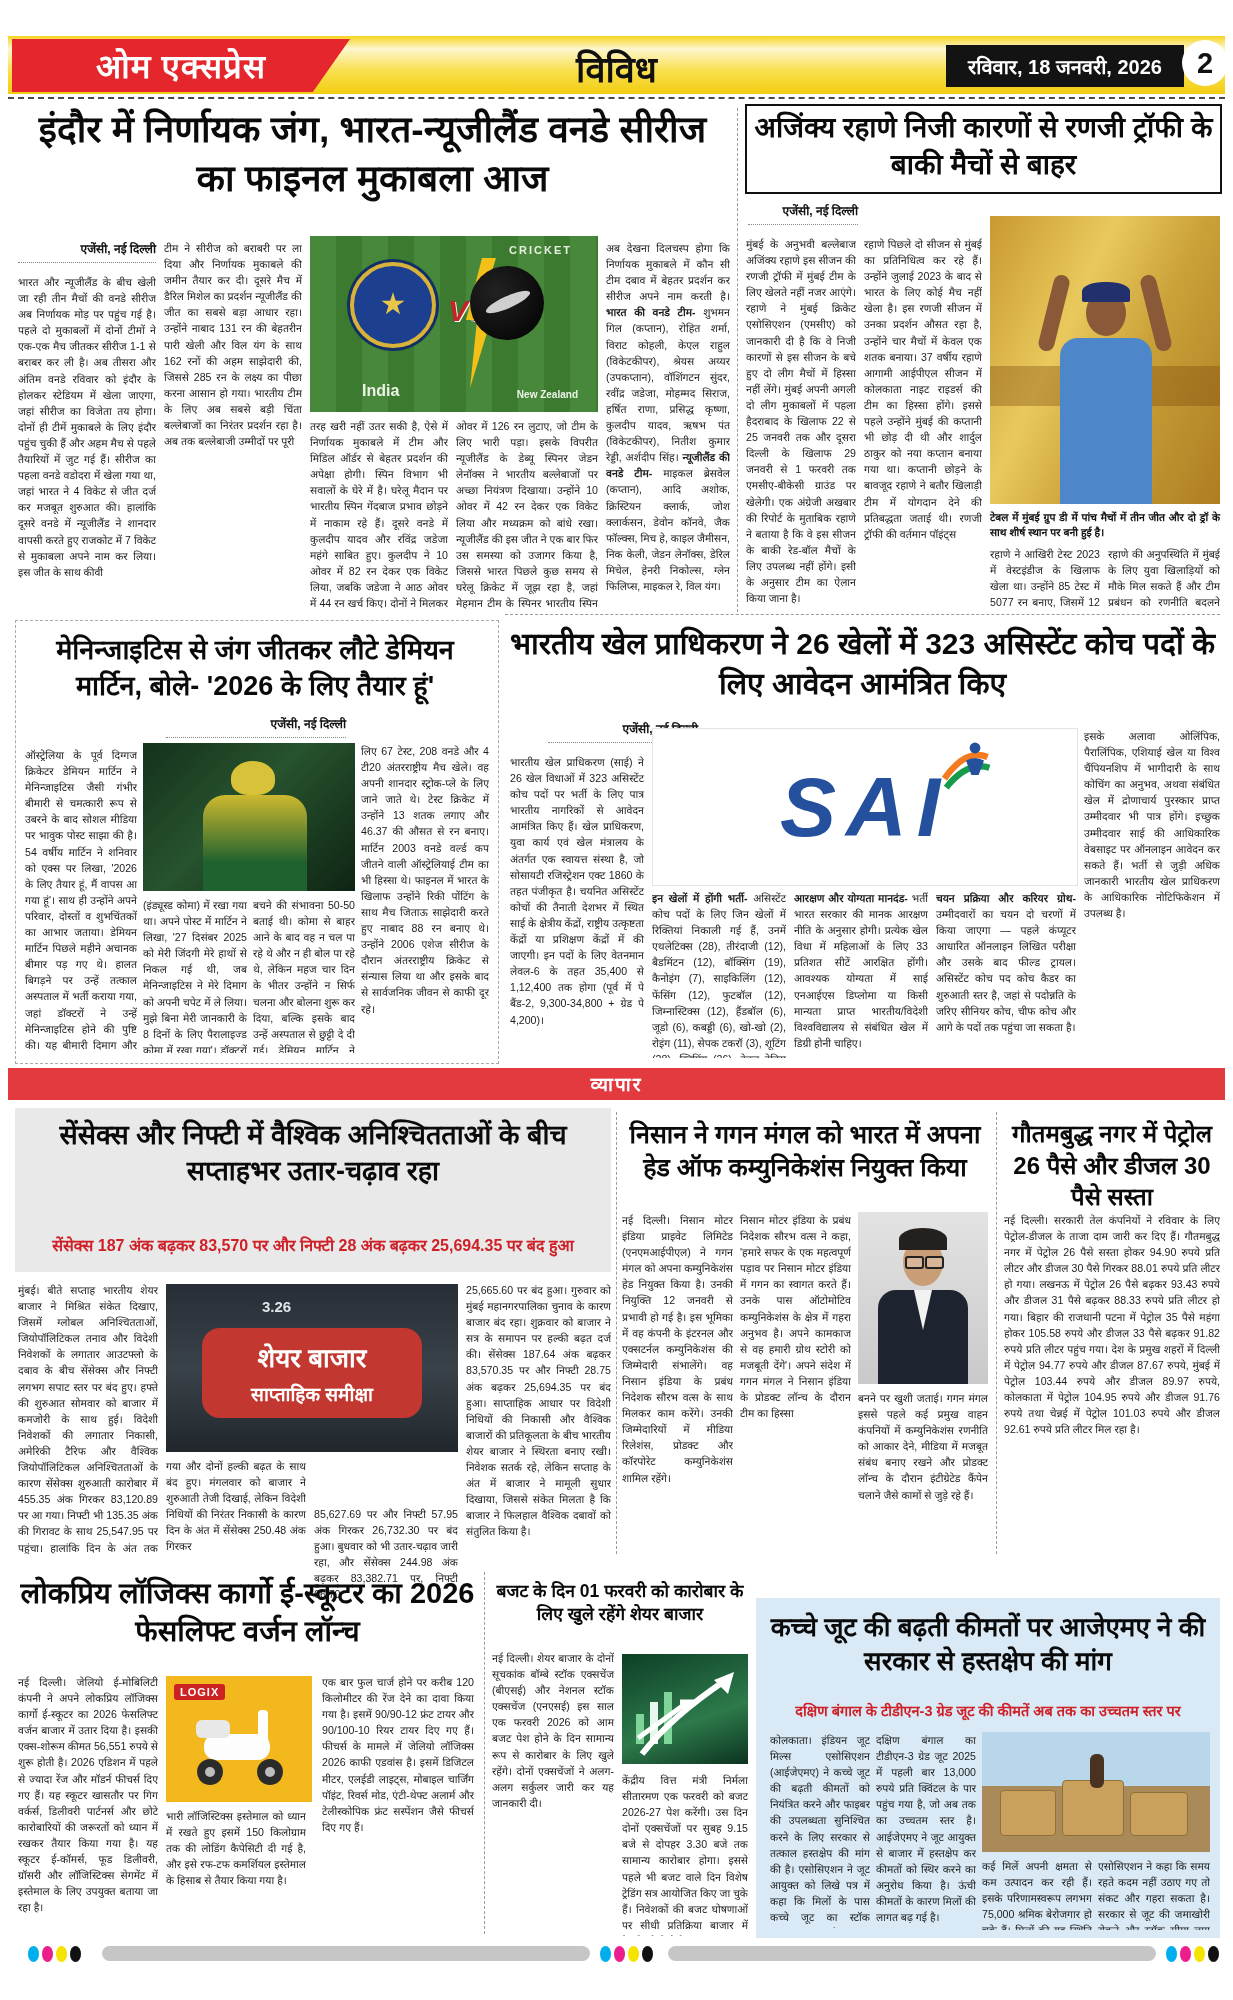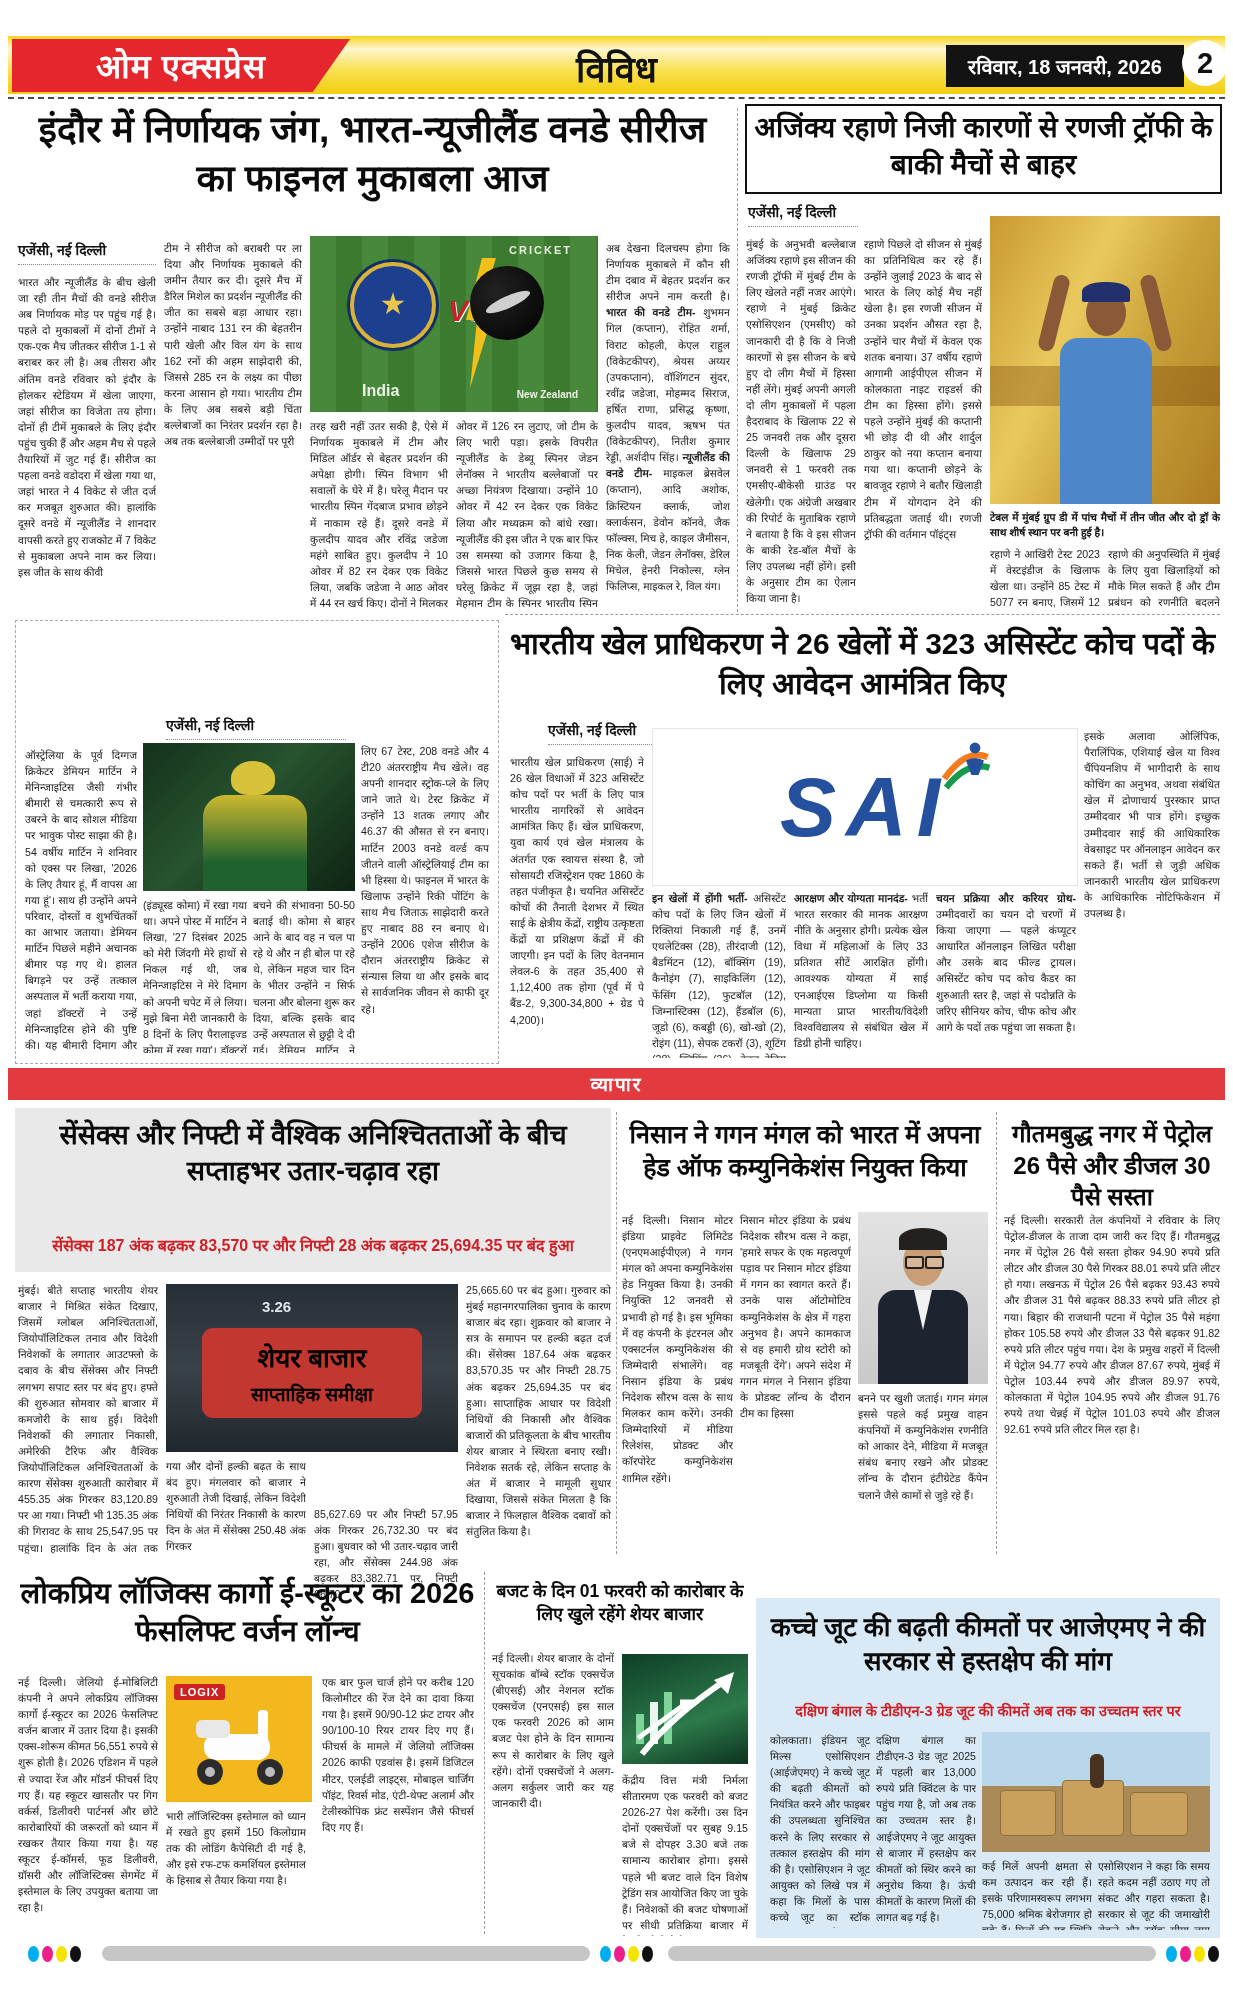--- a/index.html
+++ b/index.html
@@ -15,21 +15,21 @@
             display:flex;align-items:center;justify-content:center;
             filter:drop-shadow(3px 2px 0 #161616);}
   .masthead span{color:#fff;font-weight:bold;font-size:33px;letter-spacing:1px;}
   .section-name{left:0;top:44px;width:1233px;text-align:center;font-size:36px;font-weight:bold;color:#101010;}
   .date-box{left:946px;top:45px;width:238px;height:42px;background:#131313;color:#fff;
             display:flex;align-items:center;justify-content:center;font-weight:bold;font-size:20px;}
   .page-circle{left:1182px;top:40px;width:46px;height:46px;border-radius:50%;background:#fff;
                display:flex;align-items:center;justify-content:center;font-size:29px;font-weight:bold;color:#101010;}
   
   .hl{font-weight:bold;color:#0a0a0a;text-align:center;line-height:1.32;}
-  .byline{font-weight:bold;font-size:14px;text-align:left;color:#111;
+  .byline{font-weight:bold;font-size:12px;text-align:right;color:#111;
           border-bottom:1px dotted #888;padding-bottom:5px;}
   .col{font-size:10.6px;line-height:1.52;text-align:justify;color:#1c1c1c;overflow:hidden;}
   .bold{font-weight:bold;}
   .vdash{border-left:1px dashed #9a9a9a;width:0;}
   .hdash{border-top:1px dashed #9a9a9a;height:0;}
   .red-sub{color:#cf2027;font-weight:bold;text-align:center;}
   .caption{font-weight:bold;font-size:10.5px;line-height:1.45;text-align:justify;color:#111;}
   
   .photo{overflow:hidden;}
   .indnz{background:repeating-linear-gradient(90deg,#47883a 0 26px,#3b7a2f 26px 52px);}
@@ -53,22 +53,22 @@
   .fig-arm{position:absolute;width:16px;height:78px;border-radius:8px;background:#8a5a38;}
   .martyn-img{background:linear-gradient(135deg,#14321c 0%,#27532e 45%,#0e2413 100%);}
   .martyn-helmet{position:absolute;left:88px;top:18px;width:44px;height:34px;border-radius:50% 50% 40% 40%;background:#d8c23a;}
   .martyn-body{position:absolute;left:60px;top:52px;width:104px;height:96px;border-radius:22px 22px 0 0;
                background:linear-gradient(180deg,#cdb92f 0%,#20622f 70%);}
   .sai-box{background:#ffffff;border:1px solid #e4e4e4;display:flex;align-items:center;justify-content:center;}
   .sai-text{font-size:84px;font-weight:bold;font-style:italic;color:#24509e;letter-spacing:10px;line-height:1;}
   .sai-fig{position:absolute;right:84px;top:10px;width:54px;height:54px;}
   .sharebazar{background:linear-gradient(180deg,#272e35 0%,#3a4249 50%,#20262c 100%);}
   .sb-num{position:absolute;left:96px;top:14px;color:#dfe5ea;font-size:15px;font-weight:bold;}
-  .sb-red{position:absolute;left:36px;top:44px;right:36px;bottom:34px;background:#c2372f;border-radius:11px;
-          display:flex;flex-direction:column;align-items:center;justify-content:center;color:#000000;font-weight:bold;}
+  .sb-red{position:absolute;left:36px;top:44px;right:36px;bottom:34px;background:#c2372f;border-radius:18px;
+          display:flex;flex-direction:column;align-items:center;justify-content:center;color:#ffffff;font-weight:bold;}
   .nissan-img{background:linear-gradient(180deg,#e3e3e3,#c9c9c9);}
   .scooter-img{background:#f3b81d;}
   .logix-chip{position:absolute;left:8px;top:8px;background:#c22;color:#fff;font-weight:bold;font-size:11px;
               padding:2px 6px;border-radius:3px;letter-spacing:1px;}
   .bull-img{background:linear-gradient(160deg,#0d3f26 0%,#2d7a4b 60%,#0c331f 100%);}
   .jute-box{background:#d9eaf6;}
   .jute-img{background:linear-gradient(180deg,#b8d7ea 0 45%,#a98a58 45% 100%);}
   .jute-bale{position:absolute;background:#c9a15c;border:1px solid #8f7038;border-radius:4px;}
   .vyapar{left:8px;top:1068px;width:1217px;height:32px;background:#e23a3e;color:#fff;display:flex;
           align-items:center;justify-content:center;font-weight:bold;font-size:19px;letter-spacing:2px;}
@@ -133,20 +133,21 @@
     <div class="fig-cap" style="left:92px;top:66px;width:48px;height:20px;"></div>
     <div class="fig-torso" style="left:70px;top:122px;width:92px;height:166px;"></div>
   </div>
   <div class="abs caption" style="left:990px;top:510px;width:230px;height:32px;">टेबल में मुंबई ग्रुप डी में पांच मैचों में तीन जीत और दो ड्रॉ के साथ शीर्ष स्थान पर बनी हुई है।</div>
   <div class="abs col" style="left:990px;top:546px;width:110px;height:66px;">रहाणे ने आखिरी टेस्ट 2023 में वेस्टइंडीज के खिलाफ खेला था। उन्होंने 85 टेस्ट में 5077 रन बनाए, जिसमें 12 शतक और 26 अर्धशतक शामिल हैं।</div>
   <div class="abs col" style="left:1108px;top:546px;width:112px;height:66px;">रहाणे की अनुपस्थिति में मुंबई के लिए युवा खिलाड़ियों को मौके मिल सकते हैं और टीम प्रबंधन को रणनीति बदलने की आवश्यकता पड़ सकती है।</div>
 
   <div class="abs hdash" style="left:505px;top:614px;width:715px;"></div>
 
   <div class="abs" style="left:15px;top:620px;width:482px;height:442px;border:1.5px dashed #aaa;">
+    <div class="abs hl" style="left:8px;top:12px;width:462px;font-size:27px;">मेनिन्जाइटिस से जंग जीतकर लौटे डेमियन मार्टिन, बोले- '2026 के लिए तैयार हूं'</div>
     <div class="abs byline" style="left:150px;top:94px;width:180px;">एजेंसी, नई दिल्ली</div>
     <div class="abs col" style="left:9px;top:126px;width:112px;height:306px;">ऑस्ट्रेलिया के पूर्व दिग्गज क्रिकेटर डेमियन मार्टिन ने मेनिन्जाइटिस जैसी गंभीर बीमारी से चमत्कारी रूप से उबरने के बाद सोशल मीडिया पर भावुक पोस्ट साझा की है। 54 वर्षीय मार्टिन ने शनिवार को एक्स पर लिखा, '2026 के लिए तैयार हूं, मैं वापस आ गया हूं'। साथ ही उन्होंने अपने परिवार, दोस्तों व शुभचिंतकों का आभार जताया। डेमियन मार्टिन पिछले महीने अचानक बीमार पड़ गए थे। हालत बिगड़ने पर उन्हें तत्काल अस्पताल में भर्ती कराया गया, जहां डॉक्टरों ने उन्हें मेनिन्जाइटिस होने की पुष्टि की। यह बीमारी दिमाग और रीढ़ की हड्डी की झिल्लियों में सूजन पैदा करती है। इलाज के दौरान उन्हें कृत्रिम कोमा</div>
     <div class="abs photo martyn-img" style="left:127px;top:122px;width:212px;height:148px;">
       <div class="martyn-helmet"></div>
       <div class="martyn-body"></div>
     </div>
     <div class="abs col" style="left:127px;top:276px;width:104px;height:156px;">(इंड्यूस्ड कोमा) में रखा गया था। अपने पोस्ट में मार्टिन ने लिखा, '27 दिसंबर 2025 को मेरी जिंदगी मेरे हाथों से निकल गई थी, जब मेनिन्जाइटिस ने मेरे दिमाग को अपनी चपेट में ले लिया। मुझे बिना मेरी जानकारी के 8 दिनों के लिए पैरालाइज्ड कोमा में रखा गया'। डॉक्टरों ने परिवार को उनके</div>
     <div class="abs col" style="left:237px;top:276px;width:102px;height:156px;">बचने की संभावना 50-50 बताई थी। कोमा से बाहर आने के बाद वह न चल पा रहे थे और न ही बोल पा रहे थे, लेकिन महज चार दिन के भीतर उन्होंने न सिर्फ चलना और बोलना शुरू कर दिया, बल्कि इसके बाद उन्हें अस्पताल से छुट्टी दे दी गई। डेमियन मार्टिन ने 1992 से 2006 के बीच ऑस्ट्रेलिया के</div>
     <div class="abs col" style="left:345px;top:122px;width:128px;height:310px;">लिए 67 टेस्ट, 208 वनडे और 4 टी20 अंतरराष्ट्रीय मैच खेले। वह अपनी शानदार स्ट्रोक-प्ले के लिए जाने जाते थे। टेस्ट क्रिकेट में उन्होंने 13 शतक लगाए और 46.37 की औसत से रन बनाए। मार्टिन 2003 वनडे वर्ल्ड कप जीतने वाली ऑस्ट्रेलियाई टीम का भी हिस्सा थे। फाइनल में भारत के खिलाफ उन्होंने रिकी पोंटिंग के साथ मैच जिताऊ साझेदारी करते हुए नाबाद 88 रन बनाए थे। उन्होंने 2006 एशेज सीरीज के दौरान अंतरराष्ट्रीय क्रिकेट से संन्यास लिया था और इसके बाद से सार्वजनिक जीवन से काफी दूर रहे।</div>
   </div>

